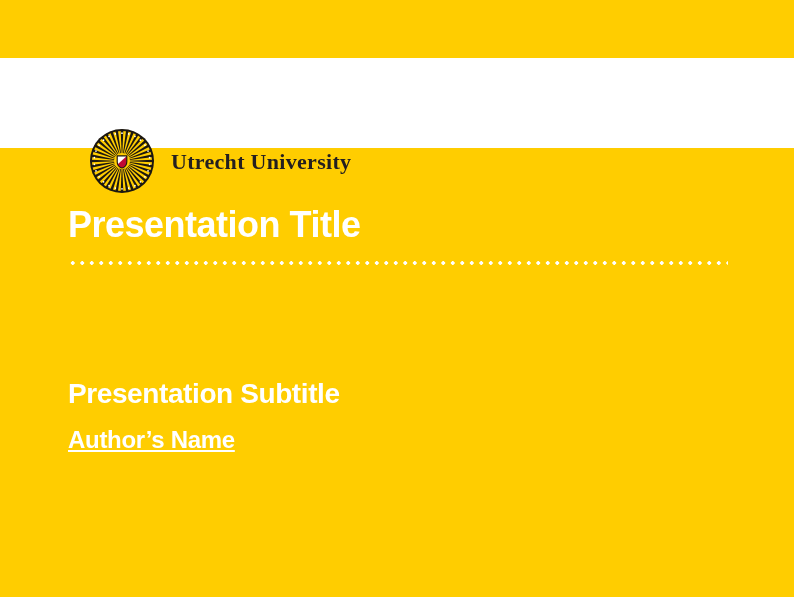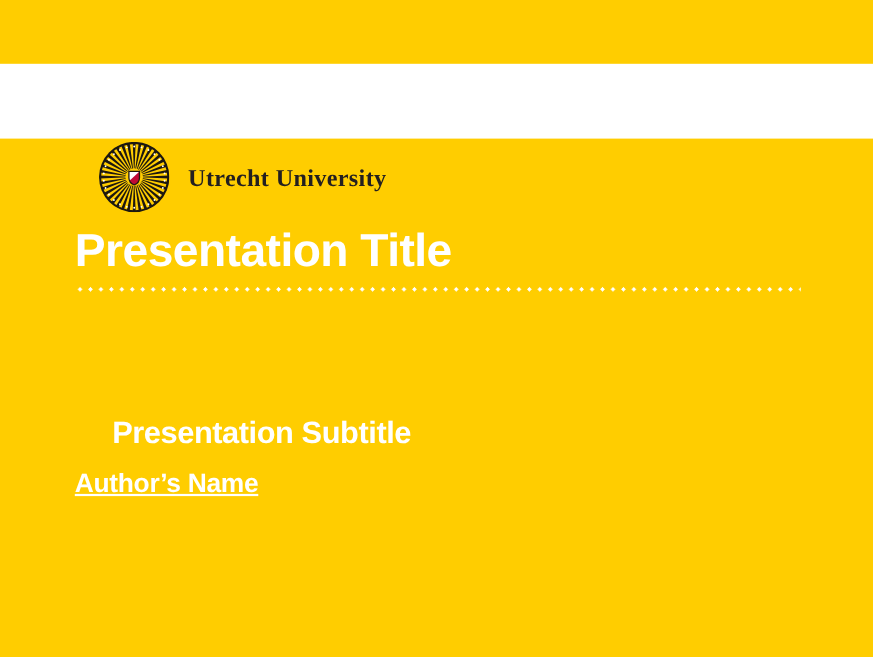--- a/index.html
+++ b/index.html
@@ -13,21 +13,21 @@
   html,body{width:794px;height:597px;overflow:hidden;}
   body{
     font-family:"Liberation Sans","DejaVu Sans",sans-serif;
     background:var(--brand-yellow);
     position:relative;
   }
   .slide{position:absolute;inset:0;background:var(--brand-yellow);}
 
   
   .band-white{
-    position:absolute;left:0;top:58px;width:794px;height:68px;
+    position:absolute;left:0;top:58px;width:794px;height:90px;
     background:#ffffff;
   }
   .logo-row{
     position:absolute;left:90px;top:71px;
     display:flex;align-items:center;gap:17px;
   }
   .seal{width:64px;height:64px;display:block;}
   .seal .black{fill:var(--seal-black);}
   .seal .yellow{fill:var(--brand-yellow);}
   .wordmark{
@@ -36,39 +36,38 @@
     font-size:22px;
     letter-spacing:0.3px;
     color:var(--wordmark-text);
     padding-top:2px;
     white-space:nowrap;
   }
 
   
   .title{
     position:absolute;left:68px;top:203px;
-    font-size:42px;line-height:1.2;font-weight:700;
+    font-size:36px;line-height:1.2;font-weight:700;
     letter-spacing:-0.5px;
     color:var(--slide-text);
     white-space:nowrap;
   }
   .dotted{
     position:absolute;left:68px;top:260px;width:660px;height:6px;
     background-image:radial-gradient(circle, #ffffff 1.7px, rgba(255,255,255,0) 1.9px);
     background-size:9.5px 6px;
     background-position:0 50%;
     background-repeat:repeat-x;
   }
   .subtitle{
     position:absolute;left:68px;top:376px;
     font-size:28px;line-height:1.25;font-weight:700;
     letter-spacing:-0.4px;
     color:var(--slide-text);
     white-space:nowrap;
-    margin-left:34px;
   }
   .author{
     position:absolute;left:68px;top:425px;
     font-size:24px;line-height:1.25;font-weight:700;
     letter-spacing:-0.3px;
     color:var(--slide-text);
     white-space:nowrap;
     text-decoration:underline;
   }
 </style>

